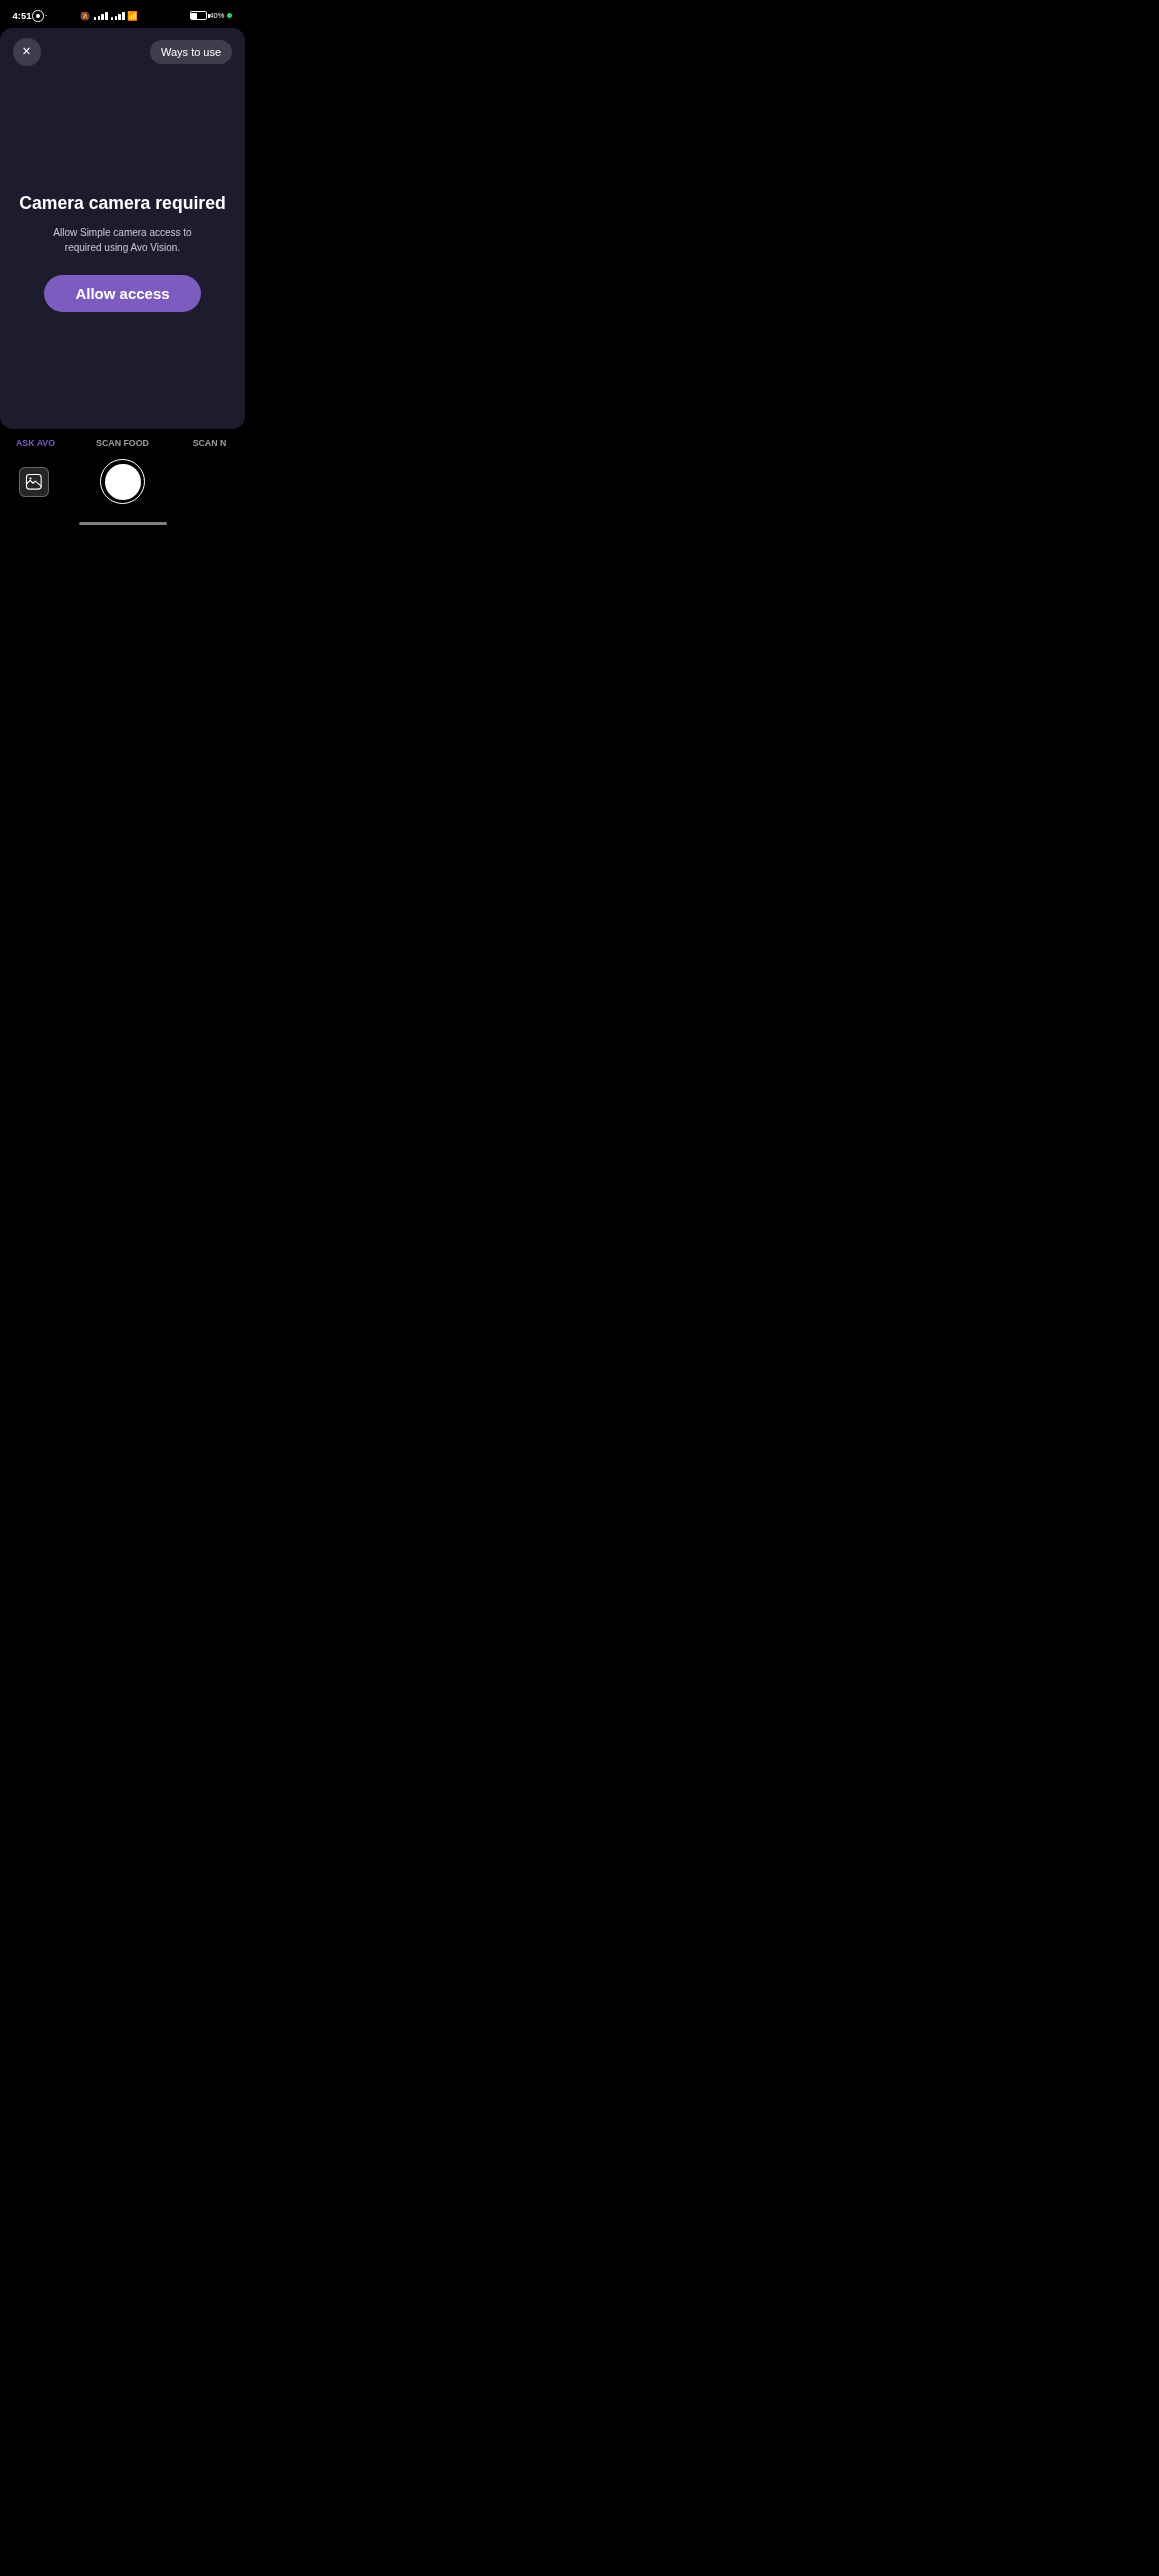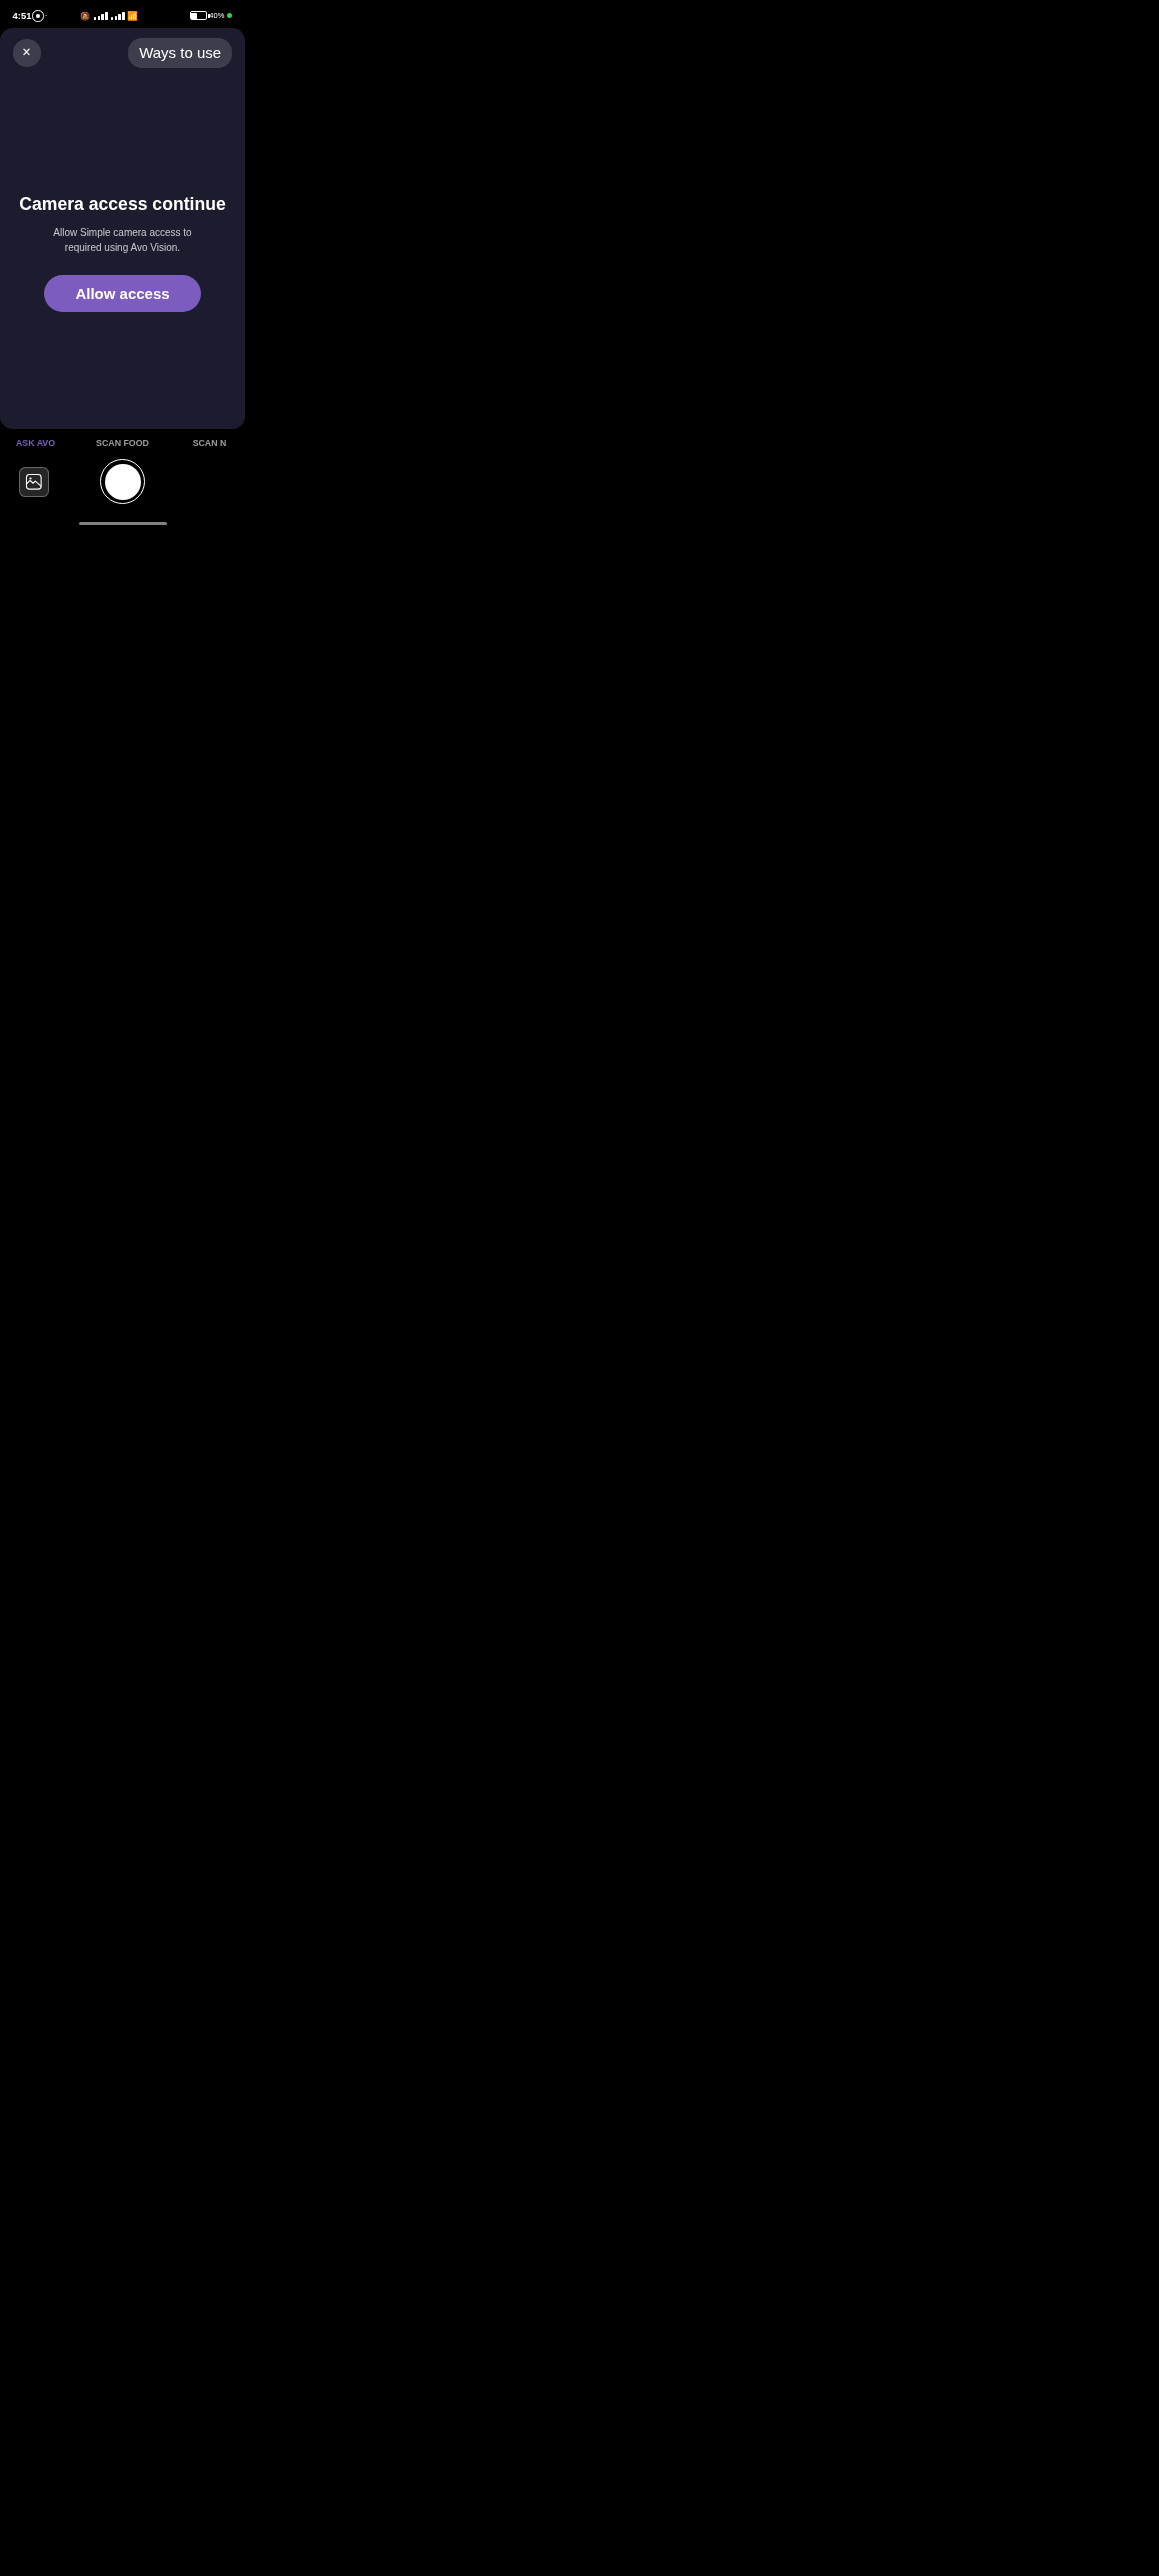--- a/index.html
+++ b/index.html
@@ -169,21 +169,21 @@
       font-weight: 300;
       line-height: 1;
     }
 
     .ways-btn {
       background: rgba(255,255,255,0.15);
       border: none;
       border-radius: 14px;
       padding: 6.3px 11.3px;
       color: #fff;
-      font-size: 15px;
+      font-size: 11px;
       font-weight: 500;
       cursor: pointer;
     }
 
     
     .content-area {
       flex: 1;
       display: flex;
       flex-direction: column;
       align-items: center;
@@ -358,21 +358,21 @@
 <div class="main-screen">
 
   <div class="header">
     <button class="close-btn">
       <span class="close-btn-icon">✕</span>
     </button>
     <button class="ways-btn">Ways to use</button>
   </div>
 
   <div class="content-area">
-    <h1 class="camera-required-title">Camera access continue</h1>
+    <h1 class="camera-required-title">Camera camera required</h1>
     <p class="camera-required-desc">Allow Simple camera access to required using Avo Vision.</p>
     <button class="allow-access-btn">Allow access</button>
   </div>
 </div>
 
 <div class="bottom-area">
 
   <div class="tab-bar">
     <div class="tab-item active">
       <span>ASK AVO</span>

